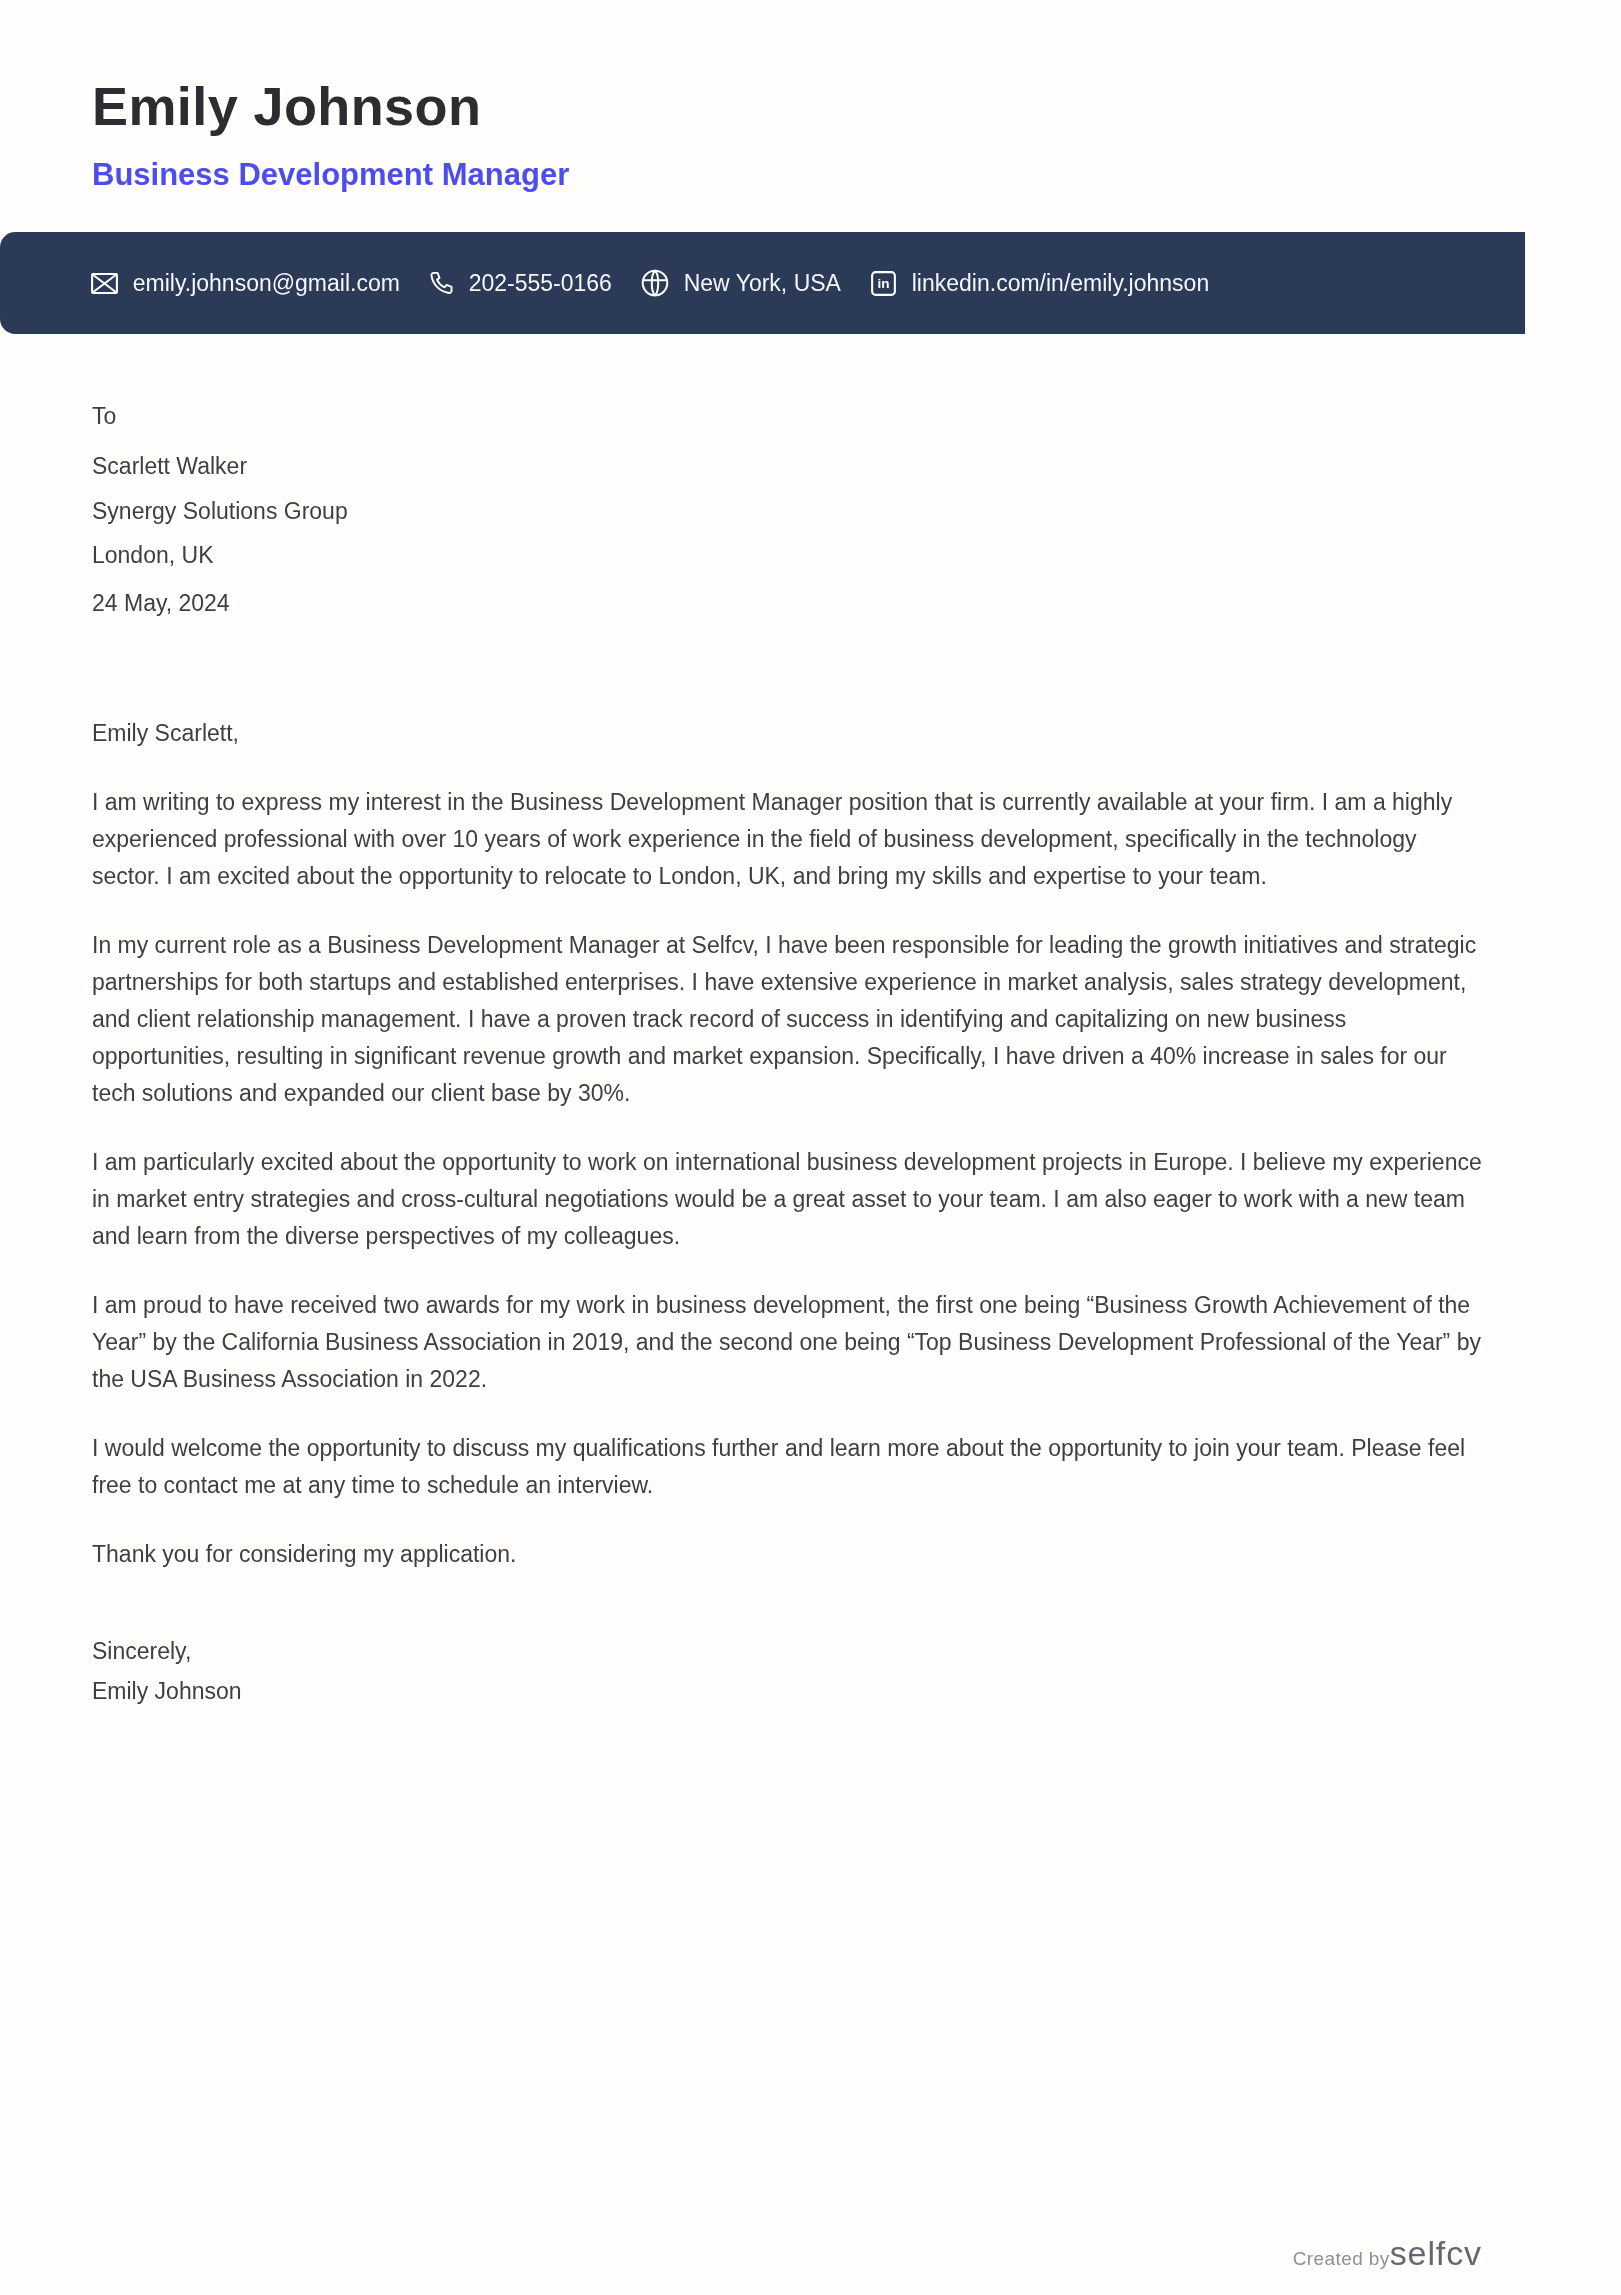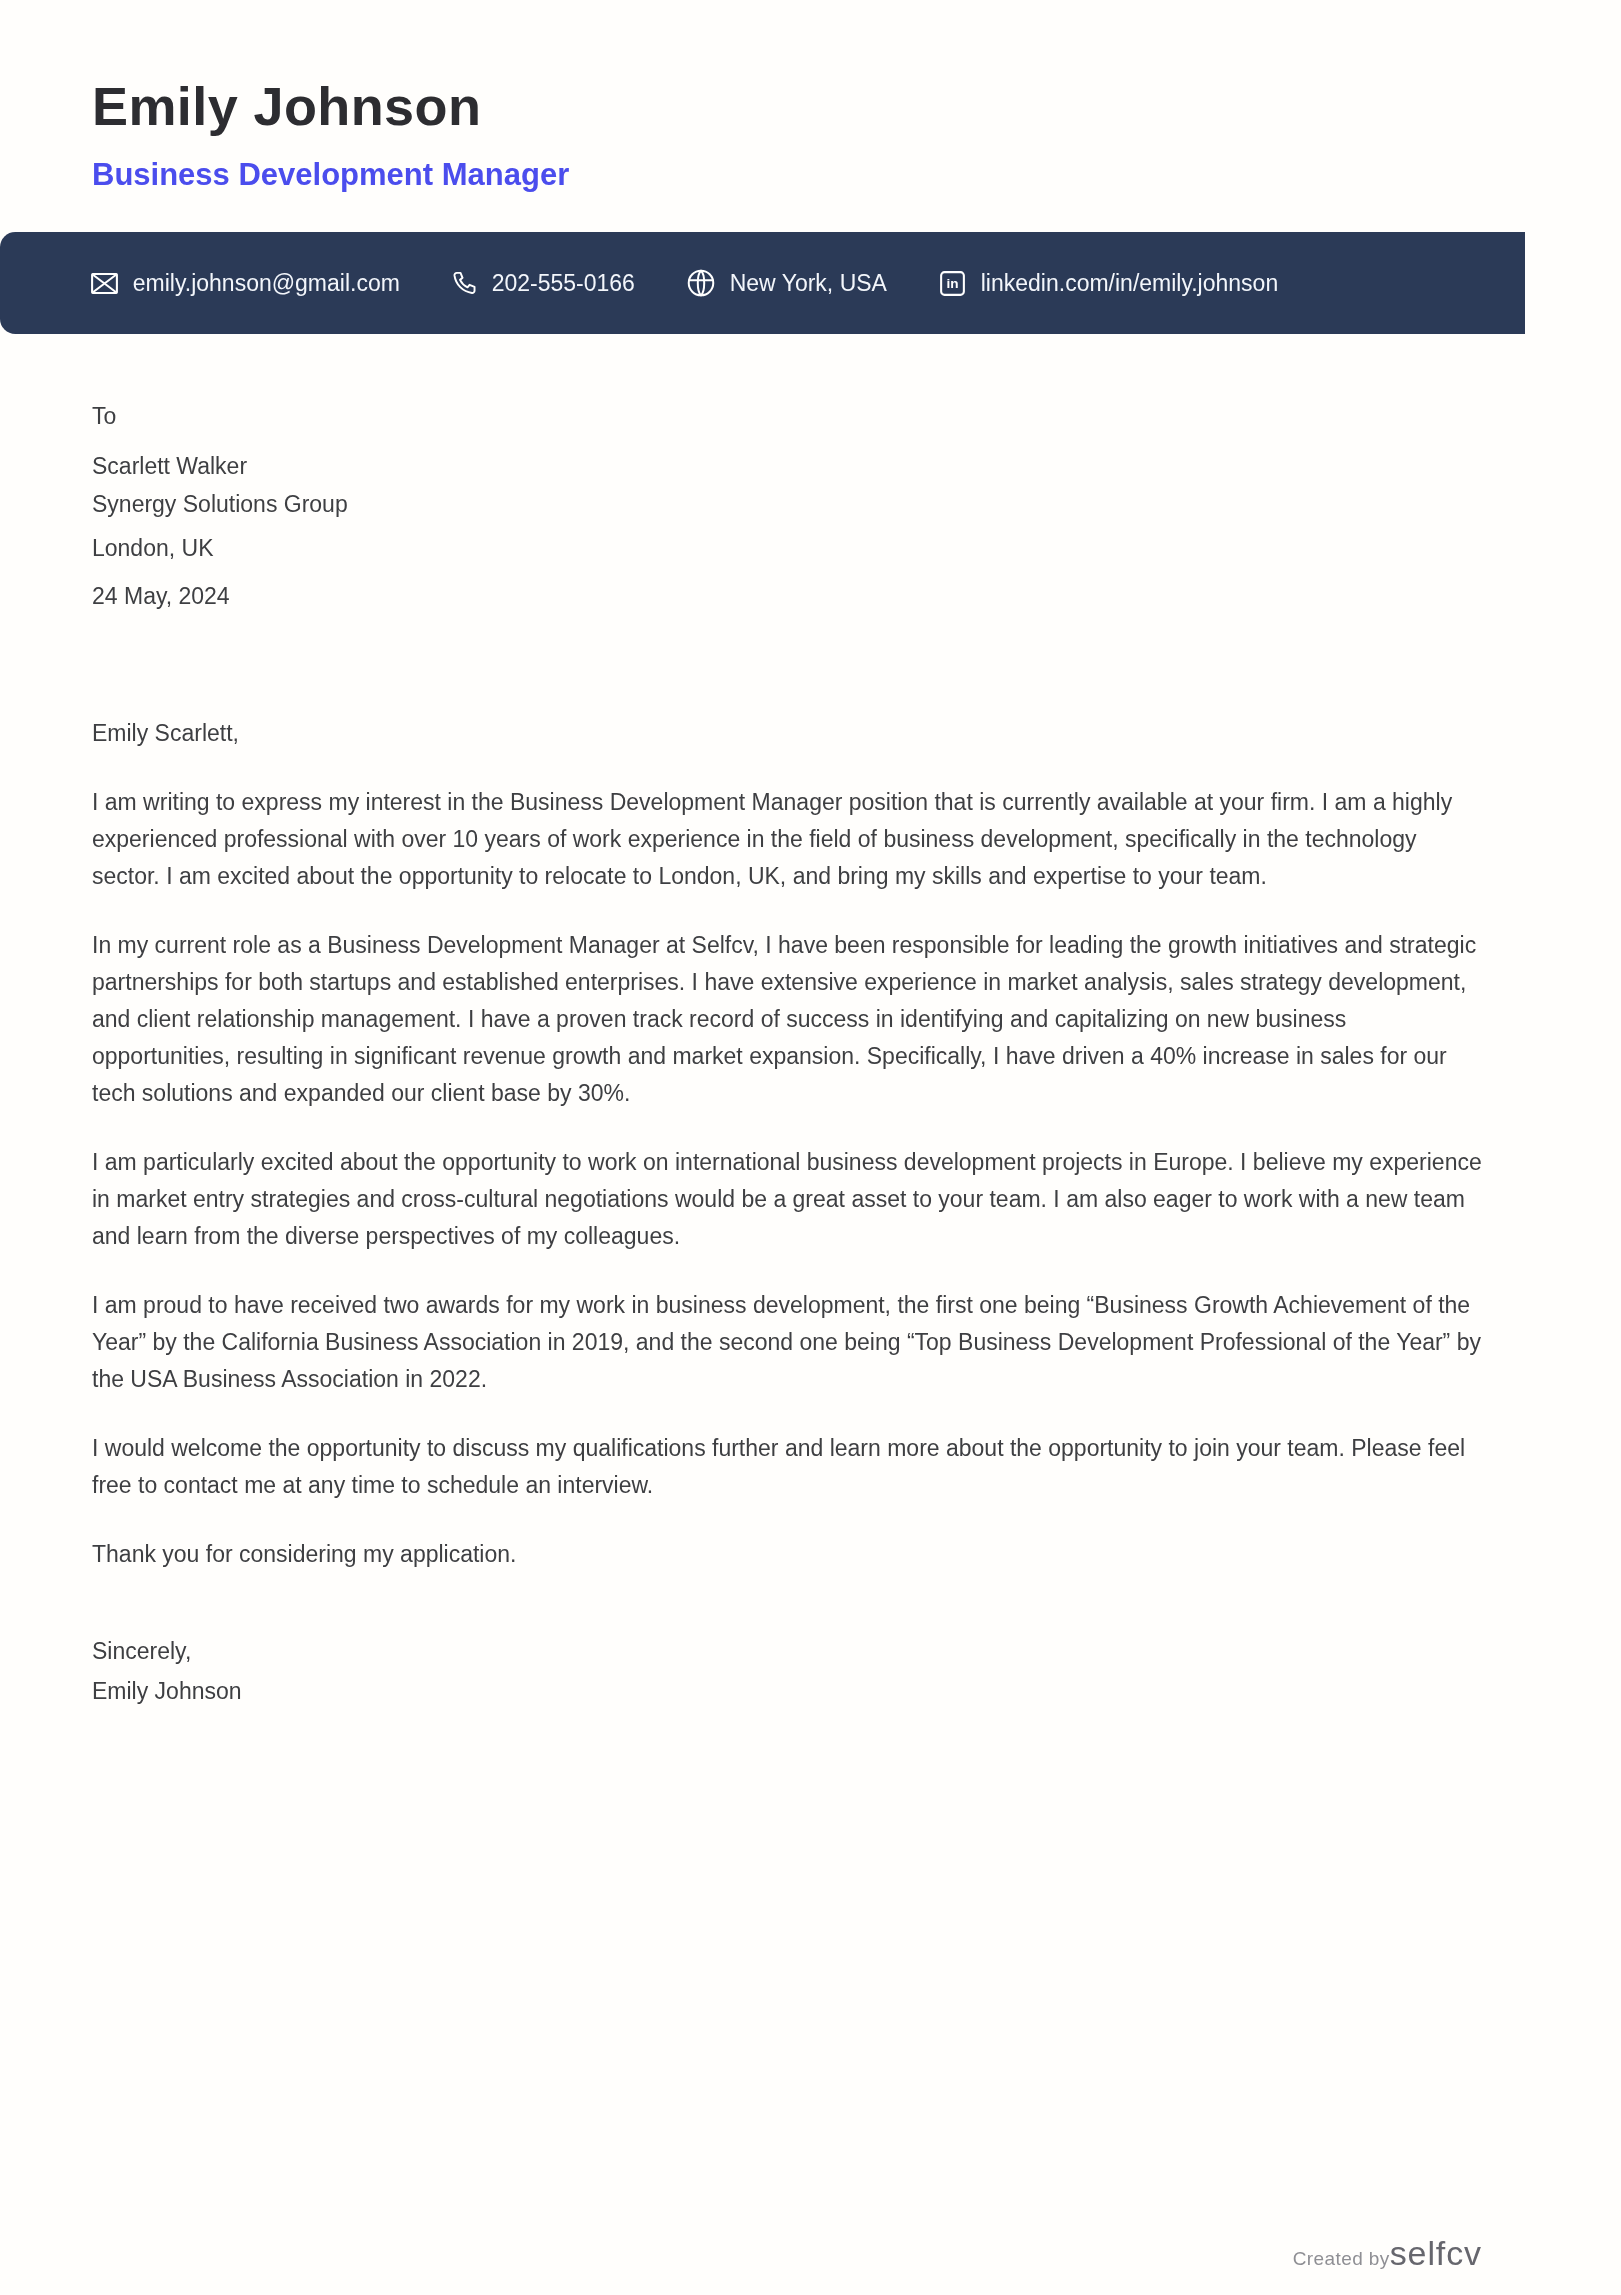--- a/index.html
+++ b/index.html
@@ -28,21 +28,21 @@
     color: #4b4ded;
   }
   
   .contact-bar {
     position: absolute;
     top: 232px; left: 0; right: 0;
     height: 102px;
     background: #2b3a57;
     border-radius: 15.3px 0 0 15.3px;
     display: flex;
-    gap: 50px;
+    gap: 27px;
     padding-left: 89px;
     box-sizing: border-box;
   }
   .contact-item {
     display: flex;
     align-items: center;
     gap: 12.8px;
     color: #f3f6fb;
     font-size: 23px;
     white-space: nowrap;
@@ -51,21 +51,21 @@
   .cicon svg { display: block; }
   
   .recipient {
     position: absolute;
     top: 404px; left: 92px;
     font-size: 23px;
     line-height: 24px;
     color: #3e3f42;
   }
   .recipient-label { margin-bottom: 25.5px; }
-  .recipient-name { margin-bottom: 14px; }
+  .recipient-name { margin-bottom: 21px; }
   .recipient-company { margin-bottom: 20.4px; }
   .recipient-location { margin-bottom: 24px; }
   
   .letter {
     position: absolute;
     top: 715px; left: 92px;
     width: 1393px;
     font-size: 23px;
     line-height: 37px;
     color: #3e3f42;

